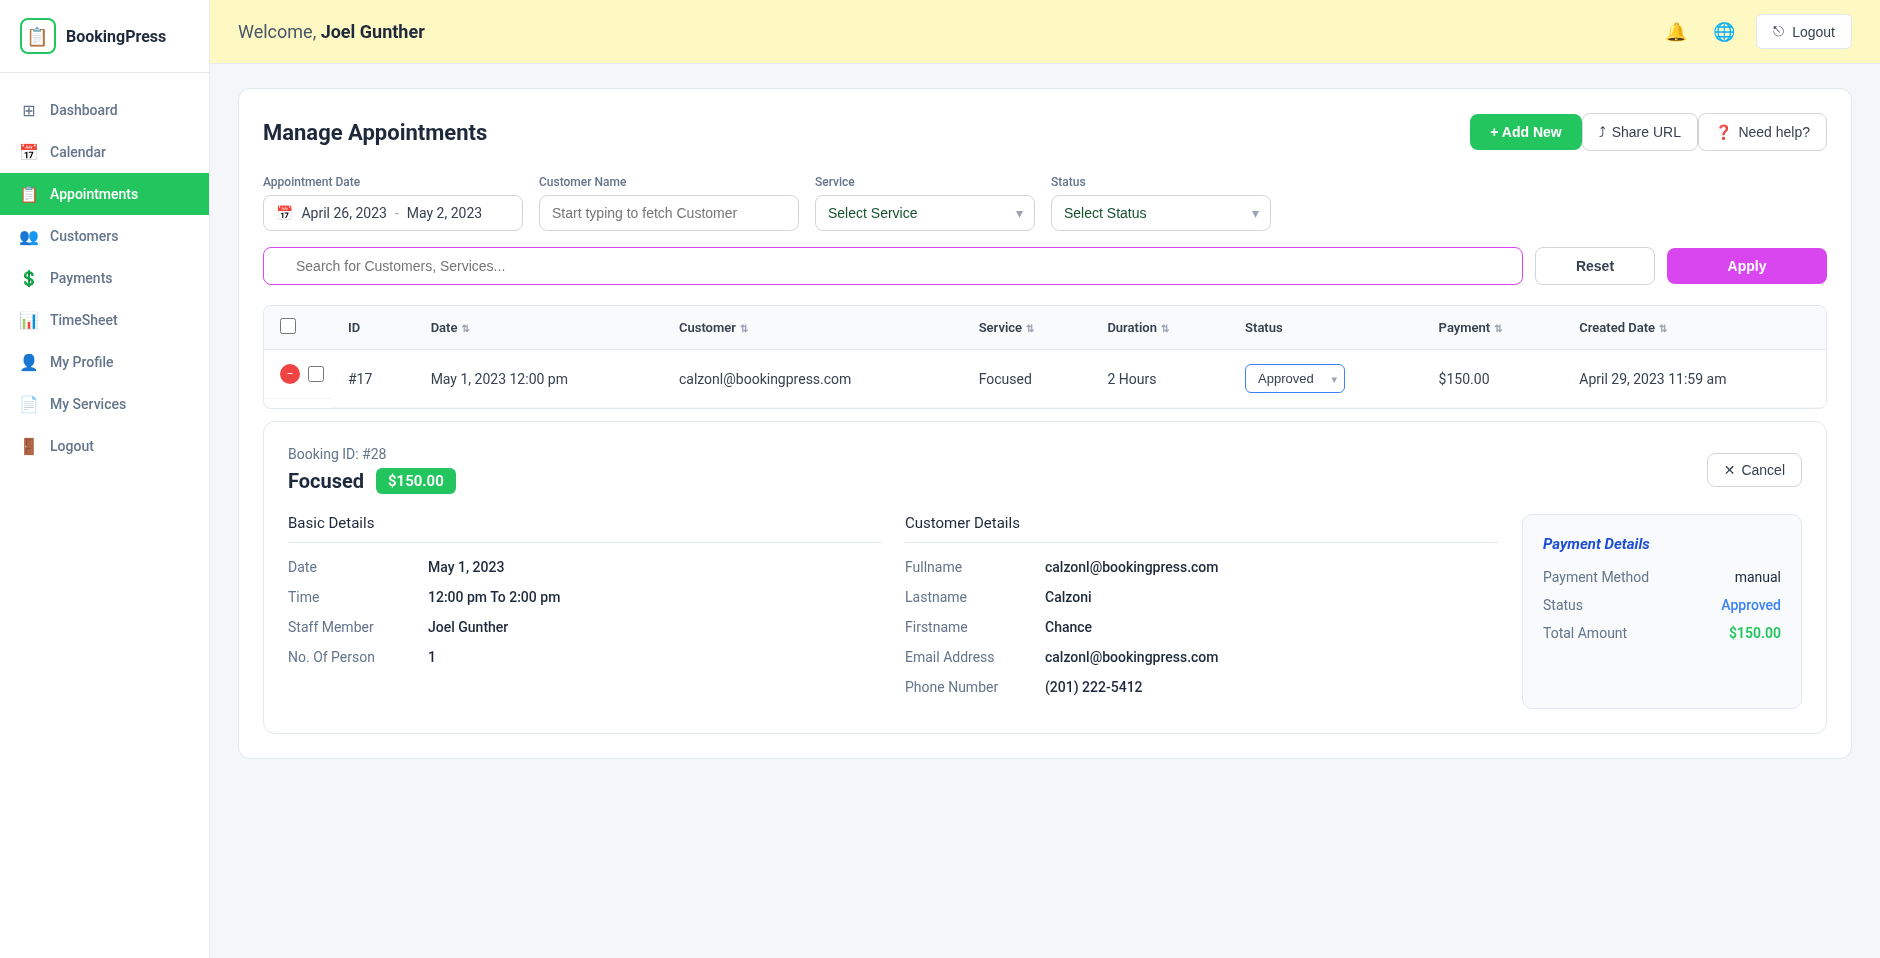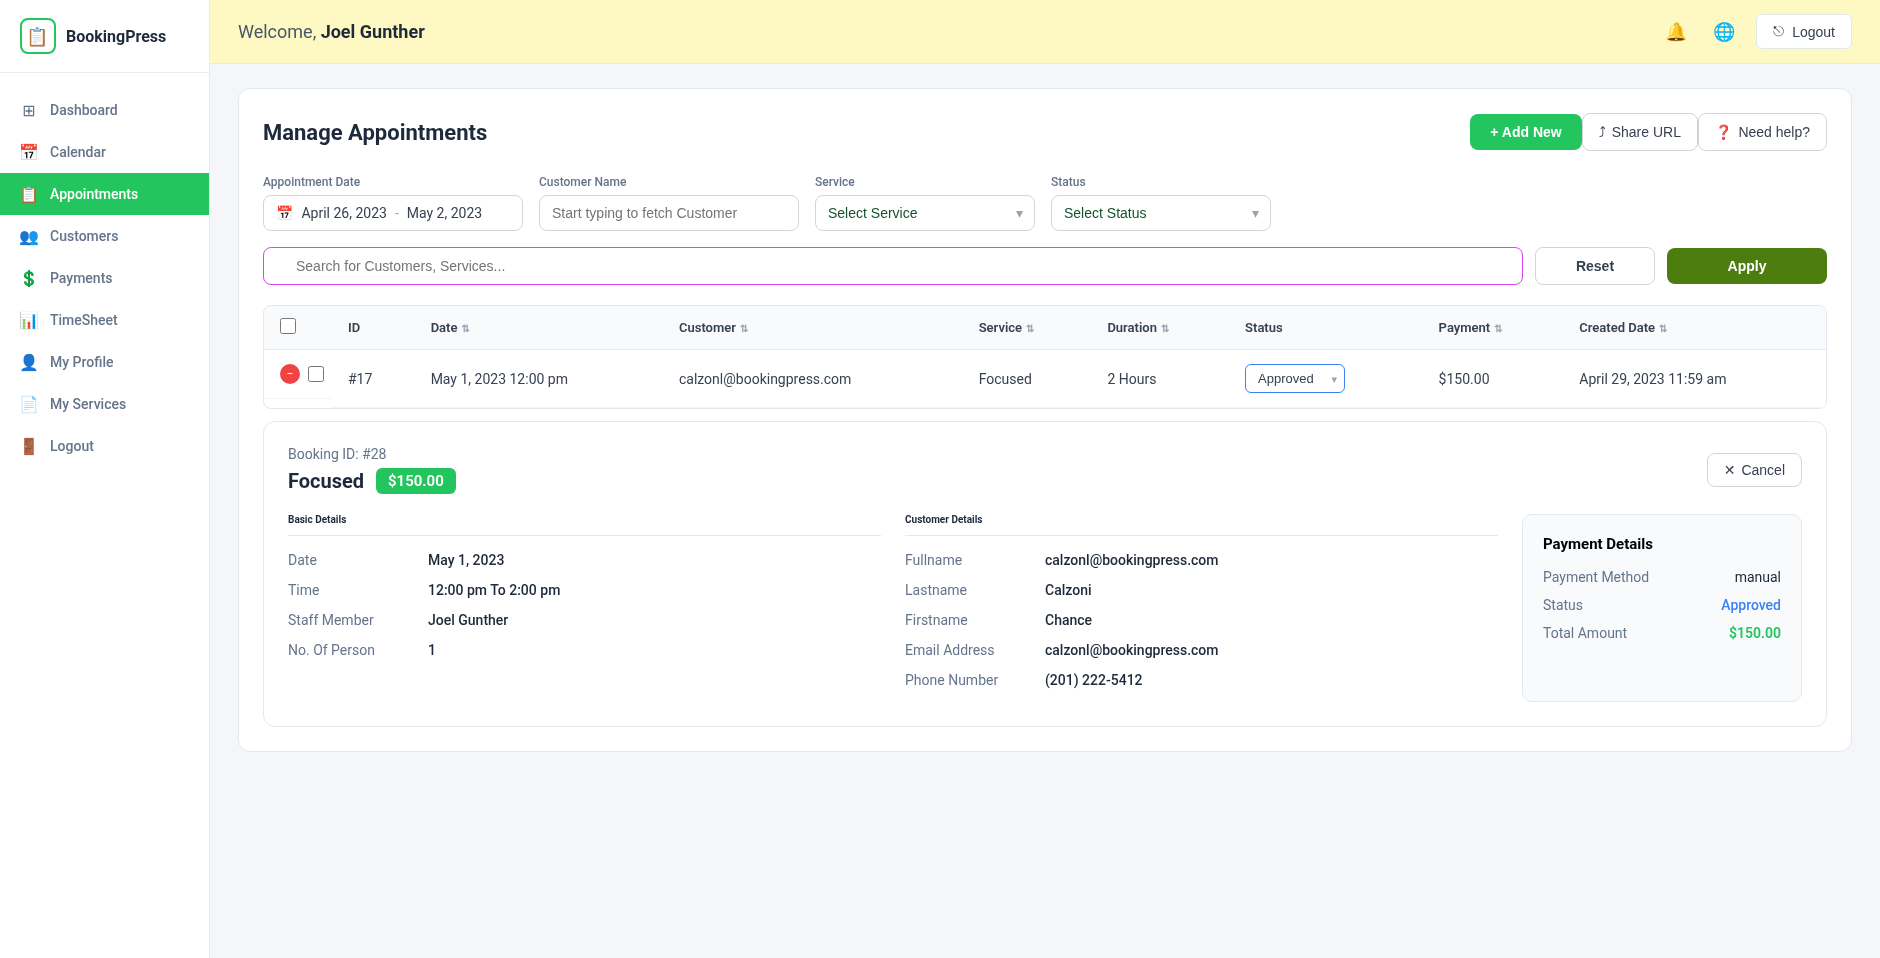--- a/index.html
+++ b/index.html
@@ -45,21 +45,21 @@
     .date-icon { color: #9ca3af; font-size: 14px; }
     .date-separator { color: #9ca3af; }
     .filter-select-wrap { position: relative; }
     .filter-select-wrap select { border: 1px solid #d1d5db; border-radius: 8px; padding: 9px 36px 9px 12px; background: #fff; font-size: 14px; color: #14532d; min-width: 220px; appearance: none; cursor: pointer; outline: none; }
     .filter-select-wrap::after { content: '▾'; position: absolute; right: 12px; top: 50%; transform: translateY(-50%); color: #9ca3af; pointer-events: none; }
     .customer-input { border: 1px solid #d1d5db; border-radius: 8px; padding: 9px 12px; background: #fff; font-size: 14px; color: #1d4ed8; min-width: 260px; outline: none; }
 
     .search-row { display: flex; align-items: center; gap: 12px; margin-bottom: 20px; }
     .search-input { flex: 1; border: 1px solid #d946ef; border-radius: 8px; padding: 10px 32px; font-size: 14px; color: #374151; outline: none; }
     .btn-reset { background: #fff; border: 1px solid #d1d5db; border-radius: 8px; padding: 10px 24px; font-size: 14px; color: #374151; cursor: pointer; font-weight: 700; min-width: 120px; }
-    .btn-apply { background: #4d7c0f; color: #fff; border: none; border-radius: 8px; padding: 10px 32px; font-size: 14px; font-weight: 600; cursor: pointer; min-width: 160px; }
+    .btn-apply { background: #d946ef; color: #fff; border: none; border-radius: 8px; padding: 10px 32px; font-size: 14px; font-weight: 600; cursor: pointer; min-width: 160px; }
 
     
     .table-wrap { border: 1px solid #e2e8f0; border-radius: 8px; overflow: hidden; }
     table { width: 100%; border-collapse: collapse; }
     thead tr { background: #f8fafc; }
     th { padding: 12px 16px; text-align: left; font-size: 13px; font-weight: 600; color: #374151; border-bottom: 1px solid #e2e8f0; white-space: nowrap; }
     th .sort-arrows { color: #9ca3af; font-size: 10px; margin-left: 4px; }
     td { padding: 14px 16px; font-size: 14px; color: #374151; border-bottom: 1px solid #f1f5f9; }
     tr.data-row td { background: #fff; }
     .checkbox { width: 16px; height: 16px; cursor: pointer; }
@@ -72,27 +72,27 @@
     .booking-panel { background: #fff; border: 1px solid #e2e8f0; border-radius: 12px; margin-top: 12px; padding: 24px; }
     .booking-panel-header { display: flex; align-items: center; justify-content: space-between; margin-bottom: 20px; }
     .booking-id { font-size: 14px; color: #64748b; margin-bottom: 6px; }
     .booking-title { display: flex; align-items: center; gap: 12px; }
     .booking-service { font-size: 20px; font-weight: 700; color: #1e293b; }
     .booking-price-badge { background: #22c55e; color: #fff; border-radius: 6px; padding: 4px 12px; font-size: 15px; font-weight: 600; }
     .cancel-btn { border: 1px solid #d1d5db; background: #fff; border-radius: 8px; padding: 8px 16px; font-size: 14px; color: #374151; cursor: pointer; display: flex; align-items: center; gap: 6px; }
 
     .panel-body { display: flex; gap: 24px; }
     .panel-section { flex: 1; }
-    .panel-section-title { font-size: 10px; font-weight: 700; color: #1e293b; margin-bottom: 16px; border-bottom: 1px solid #e2e8f0; padding-bottom: 10px; }
+    .panel-section-title { font-size: 15px; font-weight: 400; color: #1e293b; margin-bottom: 16px; border-bottom: 1px solid #e2e8f0; padding-bottom: 10px; }
     .detail-row { display: flex; align-items: flex-start; margin-bottom: 14px; }
     .detail-label { color: #64748b; font-size: 14px; width: 140px; flex-shrink: 0; }
     .detail-value { color: #1e293b; font-size: 14px; font-weight: 500; }
 
     .payment-panel { background: #f8fafc; border: 1px solid #e2e8f0; border-radius: 10px; padding: 20px; width: 280px; flex-shrink: 0; }
-    .payment-title { font-size: 15px; font-weight: 700; color: #000000; margin-bottom: 16px; }
+    .payment-title { font-size: 15px; font-weight: 700; color: #1d4ed8; margin-bottom: 16px; font-style: italic; }
     .payment-row { display: flex; justify-content: space-between; align-items: center; margin-bottom: 12px; }
     .payment-label { color: #64748b; font-size: 14px; }
     .payment-value { font-size: 14px; color: #1e293b; }
     .payment-status { color: #3b82f6; font-size: 14px; font-weight: 500; }
     .payment-amount { color: #22c55e; font-size: 14px; font-weight: 600; }
   </style>
 </head>
 <body>
 
 <div class="sidebar">

